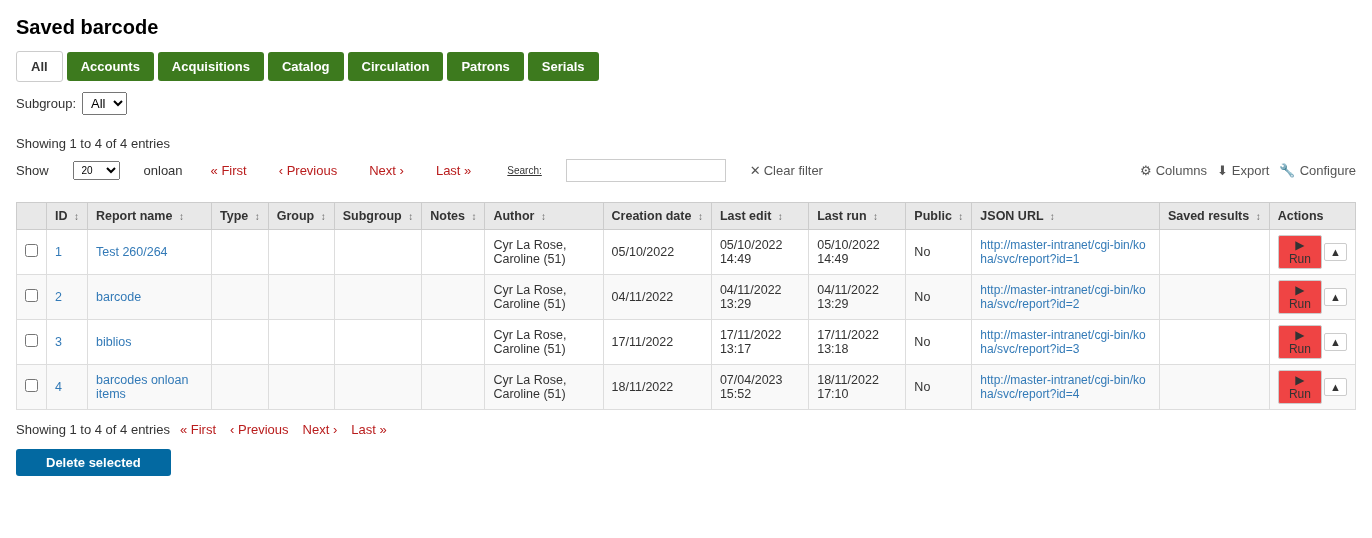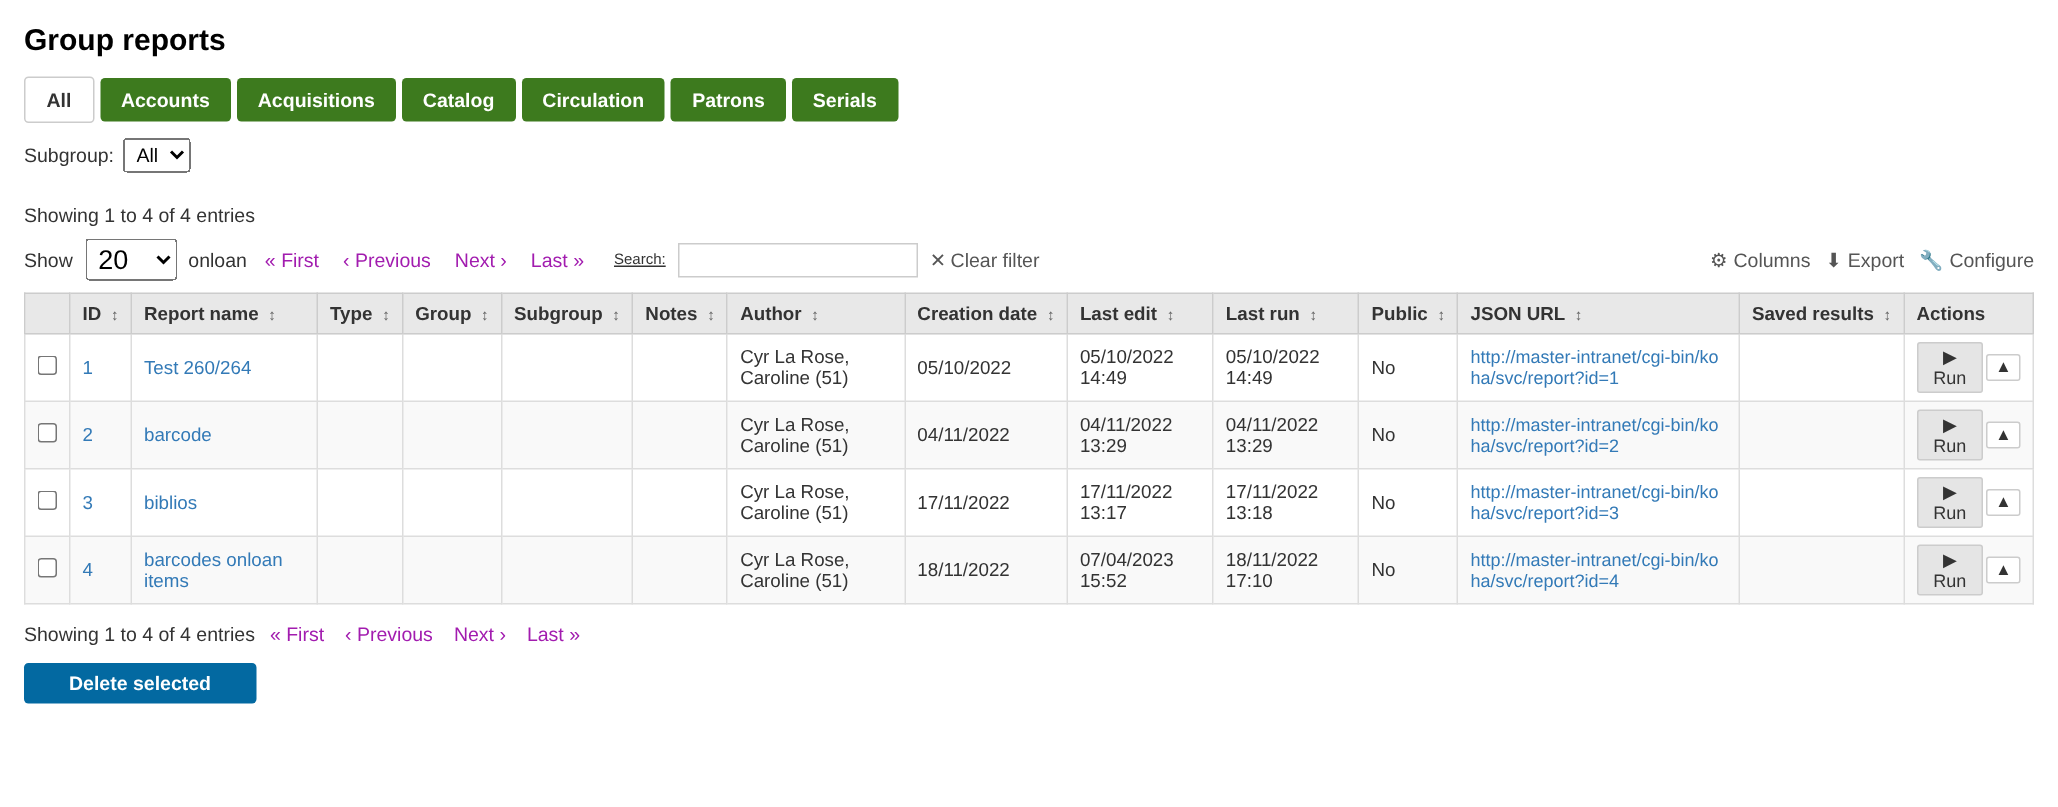--- a/index.html
+++ b/index.html
@@ -6,48 +6,48 @@
     body { font-family: Arial, sans-serif; font-size: 13px; background: #f4f4f4; color: #333; }
     .page-container { background: #fff; padding: 16px; min-height: 538px; }
     h1 { font-size: 20px; font-weight: bold; margin-bottom: 12px; color: #000; }
     .tab-bar { display: flex; gap: 4px; margin-bottom: 10px; align-items: center; }
     .tab-btn { padding: 7px 14px; border: none; border-radius: 3px; cursor: pointer; font-size: 13px; font-weight: bold; }
     .tab-btn.active { background: #fff; border: 1px solid #ccc; color: #333; }
     .tab-btn.green { background: #3d7a1e; color: #fff; }
     .subgroup-row { display: flex; align-items: center; gap: 6px; margin-bottom: 21px; font-size: 13px; }
     .subgroup-row select { font-size: 13px; padding: 2px 4px; }
     .showing-text { font-size: 13px; margin-bottom: 8px; color: #333; }
-    .controls-row { display: flex; align-items: center; gap: 8px; margin-bottom: 8px; flex-wrap: wrap; }
-    .controls-row select { font-size: 18px; padding: 2px 4px; }
-    .nav-btn { background: none; border: none; color: #a21caf; cursor: pointer; font-size: 13px; padding: 2px 4px; }
+    .controls-row { display: flex; align-items: center; gap: 24px; margin-bottom: 20px; flex-wrap: wrap; }
+    .controls-row select { font-size: 10px; padding: 2px 4px; }
+    .nav-btn { background: none; border: none; color: #b91c1c; cursor: pointer; font-size: 13px; padding: 2px 4px; }
     .search-label { font-size: 10px; margin-left: 8px; text-decoration: underline; }
     .search-input { border: 1px solid #ccc; padding: 3px 6px; font-size: 13px; width: 160px; }
     .clear-filter { background: none; border: none; color: #555; cursor: pointer; font-size: 13px; display: flex; align-items: center; gap: 3px; }
     .right-controls { margin-left: auto; display: flex; align-items: center; gap: 10px; }
     .icon-btn { background: none; border: none; color: #555; cursor: pointer; font-size: 13px; display: flex; align-items: center; gap: 4px; }
     table { width: 100%; border-collapse: collapse; font-size: 12.5px; margin-bottom: 10px; }
     th { background: #e8e8e8; border: 1px solid #ccc; padding: 6px 8px; text-align: left; white-space: nowrap; font-size: 12.5px; cursor: pointer; }
     th .sort-arrows { font-size: 10px; color: #666; margin-left: 3px; }
     td { border: 1px solid #ddd; padding: 5px 8px; vertical-align: middle; }
     tr:nth-child(even) td { background: #f9f9f9; }
     tr:nth-child(odd) td { background: #fff; }
     .link-text { color: #337ab7; text-decoration: none; font-size: 12px; word-break: break-all; }
-    .run-btn { background: #e5e5e5; border: 1px solid #ccc; padding: 2px 7px; font-size: 12px; color: #333; cursor: pointer; border-radius: 2px; }
+    .run-btn { background: #ef4444; border: 1px solid #ccc; padding: 2px 7px; font-size: 12px; color: #333; cursor: pointer; border-radius: 2px; }
     .up-btn { background: #fff; border: 1px solid #ccc; padding: 2px 5px; font-size: 11px; color: #333; cursor: pointer; border-radius: 2px; }
     .actions-cell { display: flex; align-items: center; gap: 2px; }
     .bottom-nav { display: flex; align-items: center; gap: 6px; margin-bottom: 10px; }
     .delete-btn { background: #0369a1; border: none; color: #fff; padding: 6px 30px; font-size: 13px; font-weight: bold; cursor: pointer; border-radius: 3px; }
     .checkbox-cell { width: 24px; text-align: center; }
     .report-name { color: #337ab7; cursor: pointer; font-weight: normal; }
   </style>
 </head>
 <body>
 
 <div class="page-container">
-  <h1>Group reports</h1>
+  <h1>Saved barcode</h1>
 
   <div class="tab-bar">
     <button class="tab-btn active">All</button>
     <button class="tab-btn green">Accounts</button>
     <button class="tab-btn green">Acquisitions</button>
     <button class="tab-btn green">Catalog</button>
     <button class="tab-btn green">Circulation</button>
     <button class="tab-btn green">Patrons</button>
     <button class="tab-btn green">Serials</button>
   </div>

